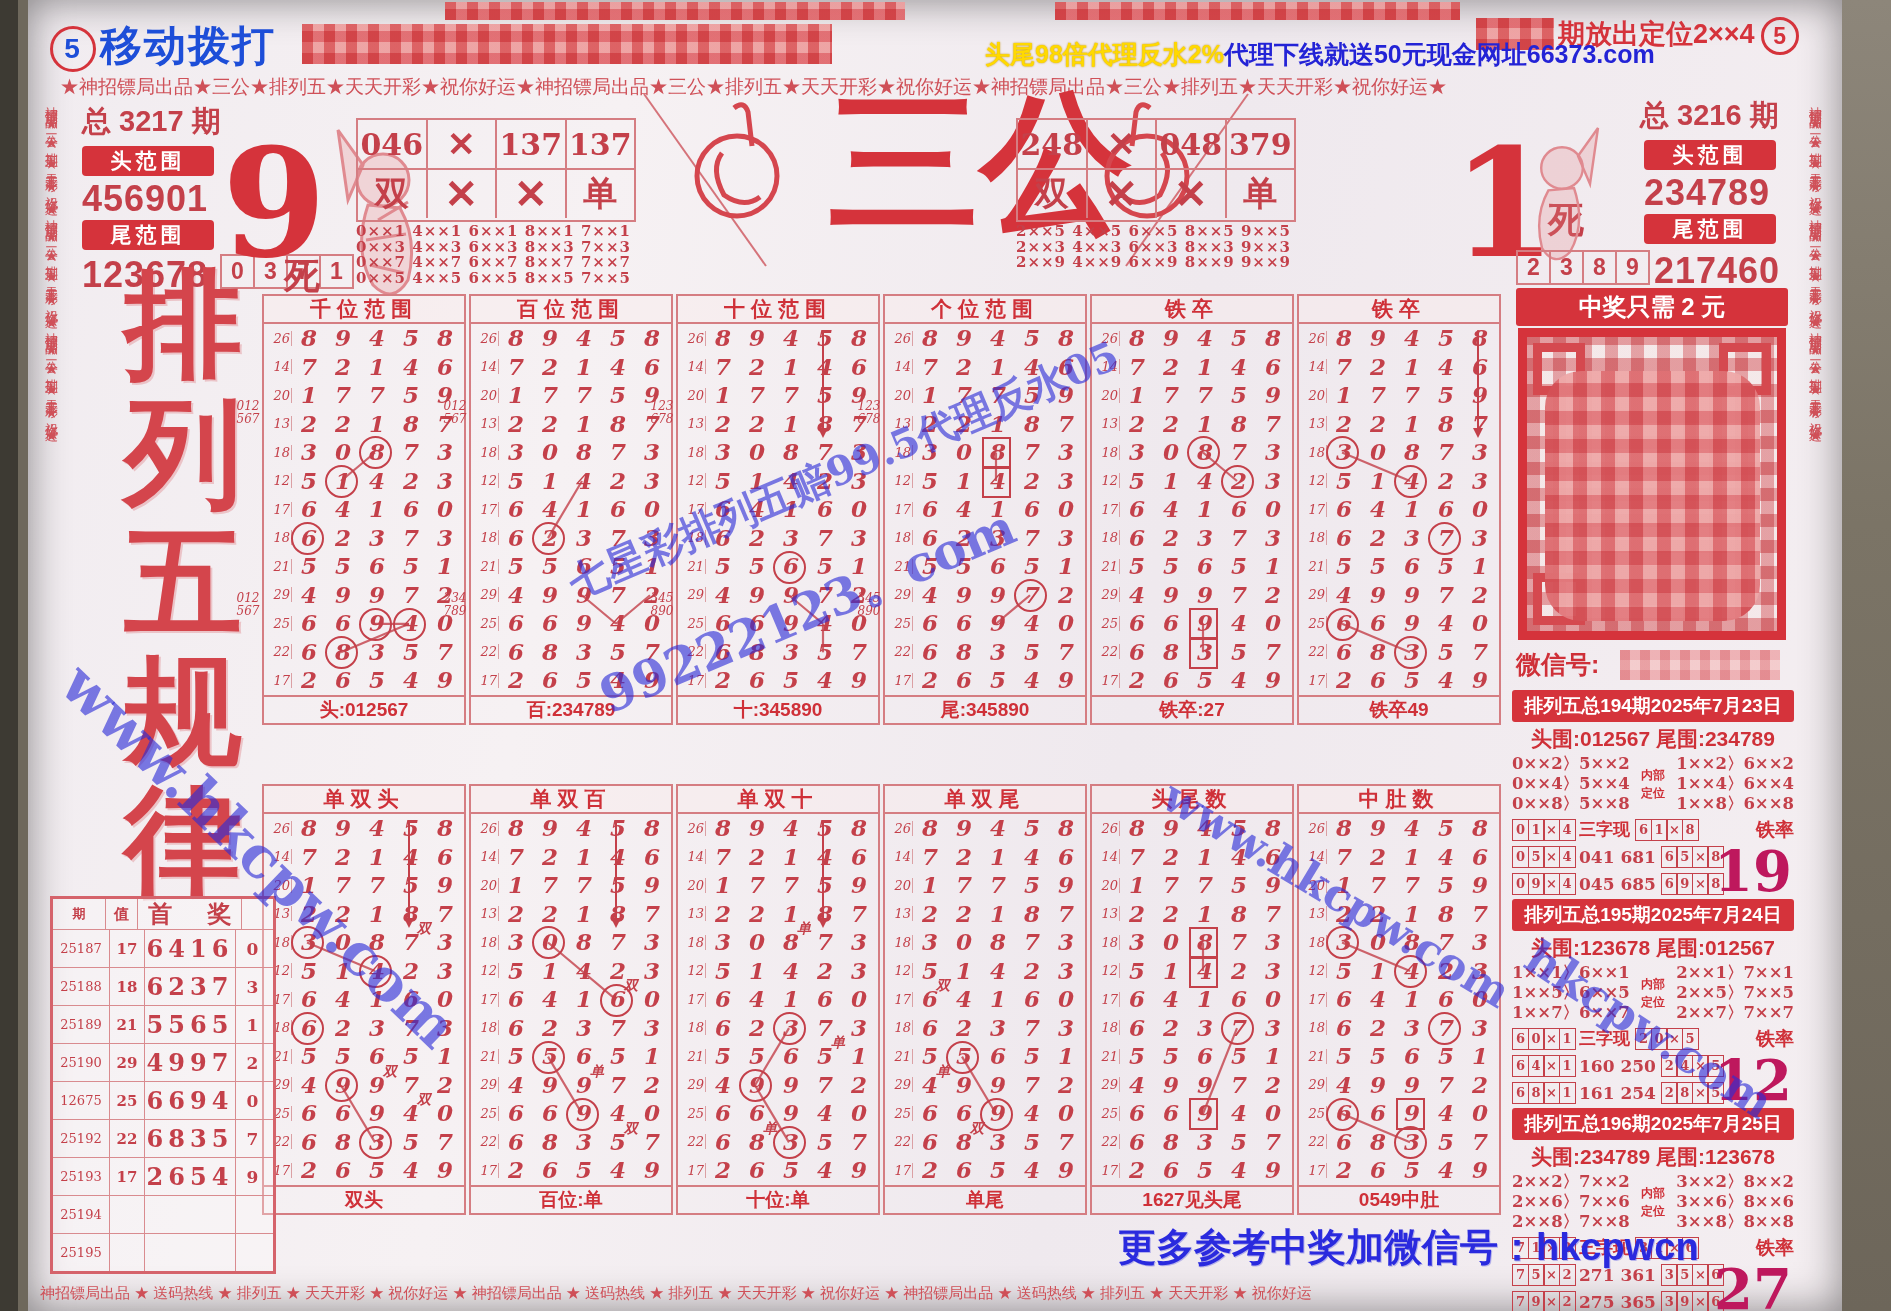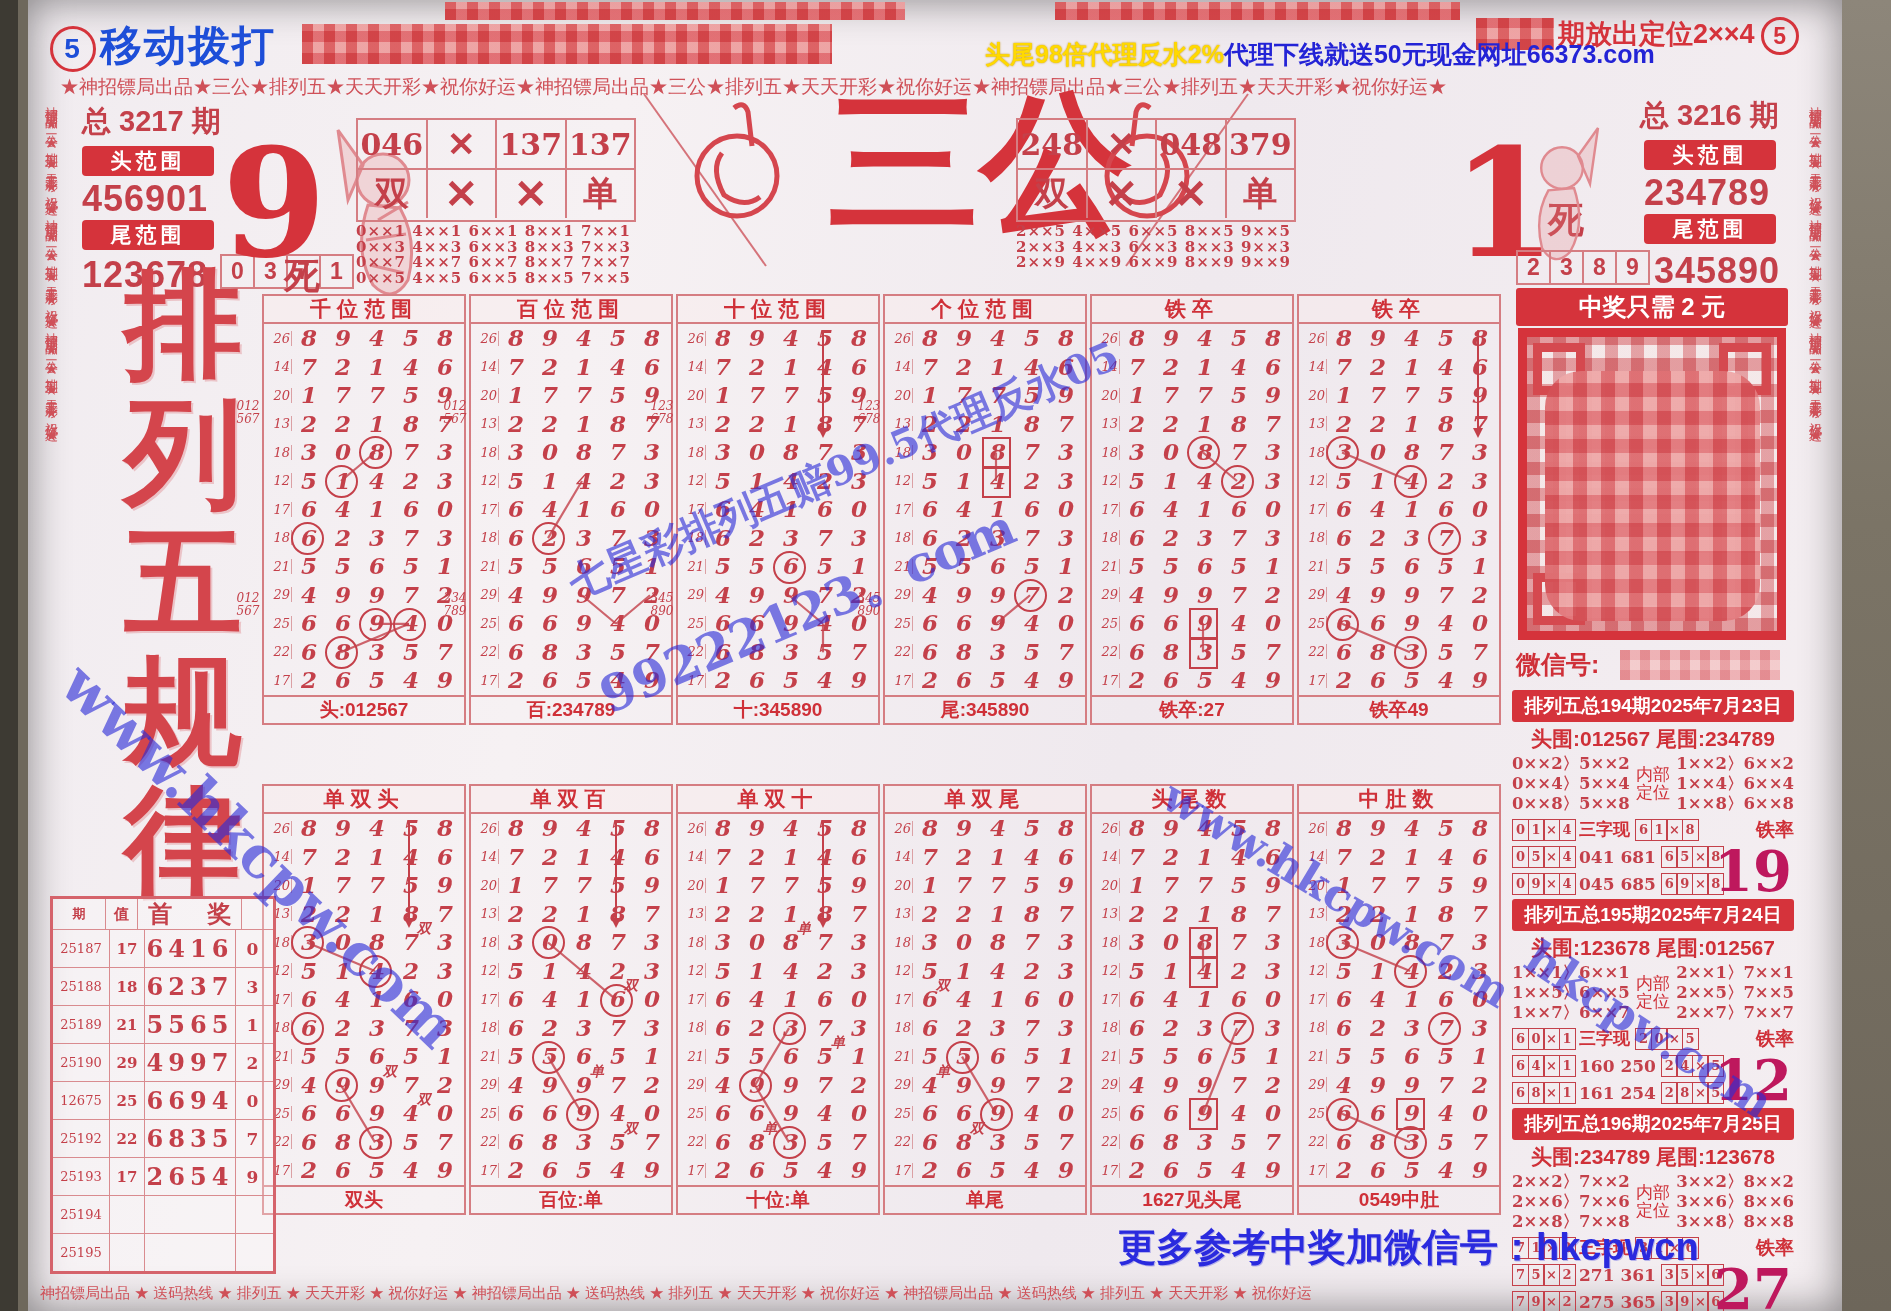--- a/index.html
+++ b/index.html
@@ -93,21 +93,21 @@
 
   
   .slogan-ch{position:absolute;left:108px;width:150px;text-align:center;font-size:118px;font-weight:bold;
      color:#d4454c;font-family:"DejaVu Serif",serif;text-shadow:2px 2px 0 rgba(212,69,76,.25);}
   .pban{background:#d5333b;color:#fff;font-size:19px;font-weight:bold;text-align:center;
         border-radius:3px;padding:3px 0;white-space:nowrap;}
   .prange{font-size:21px;font-weight:bold;color:#cf3038;text-align:center;white-space:nowrap;padding:3px 0 1px;}
   .prow3{display:flex;justify-content:space-between;align-items:center;}
   .pcol{font-size:16.5px;font-weight:bold;color:#c4404a;line-height:20px;white-space:nowrap;
         font-family:"DejaVu Serif",serif;}
-  .pmid{font-size:17px;font-weight:normal;color:#cf3038;text-align:center;line-height:18px;}
+  .pmid{font-size:12px;font-weight:bold;color:#cf3038;text-align:center;line-height:18px;}
   .psz{position:relative;padding:2px 0 2px;}
   .szrow{display:flex;align-items:center;height:27px;}
   .szbox{display:flex;margin-right:5px;}
   .szbox span{display:block;width:15px;height:20px;border:1.5px solid #c4404a;font-size:13px;font-weight:bold;
       color:#c4404a;text-align:center;line-height:20px;margin-right:-1.5px;font-family:"DejaVu Serif",serif;}
   .szmid{font-size:17px;font-weight:bold;color:#c4404a;margin-right:5px;white-space:nowrap;
       font-family:"DejaVu Serif",serif;}
   .ratelab{font-size:19px;font-weight:bold;color:#cf3038;margin-left:auto;}
   .bigrate{position:absolute;right:2px;bottom:0px;font-size:56px;font-weight:bold;color:#be185d;
       line-height:1;font-family:"DejaVu Serif",serif;}
@@ -237,21 +237,21 @@
     <path d="M110 10 L85 45 L100 80 Z"></path>
       <circle cx="65" cy="60" r="26"></circle>
     <path d="M80 85 Q95 130 75 165 Q55 185 40 160 Q30 120 48 88 Z"></path>
   </g>
 </svg>
 <div class="abs issue" style="left:1640px;top:96px;">总 3216 期</div>
 <div class="abs rangeband rb" style="left:1644px;top:140px;">头范围</div>
 <div class="abs bignum6" style="left:1644px;top:172px;">234789</div>
 <div class="abs rangeband rb" style="left:1644px;top:214px;">尾范围</div>
 <div class="abs" style="left:1516px;top:250px;" id="mini-right"><span class="minibox">2</span><span class="minibox">3</span><span class="minibox">8</span><span class="minibox">9</span></div>
-<div class="abs bignum6" style="left:1654px;top:250px;">345890</div>
+<div class="abs bignum6" style="left:1654px;top:250px;">217460</div>
 
 <div id="slogan">
     <div class="slogan-ch" style="top: 246px;">排</div>
     <div class="slogan-ch" style="top: 375px;">列</div>
     <div class="slogan-ch" style="top: 504px;">五</div>
     <div class="slogan-ch" style="top: 633px;">规</div>
     <div class="slogan-ch" style="top: 762px;">律</div>
   </div>
 
 <div id="band1">

